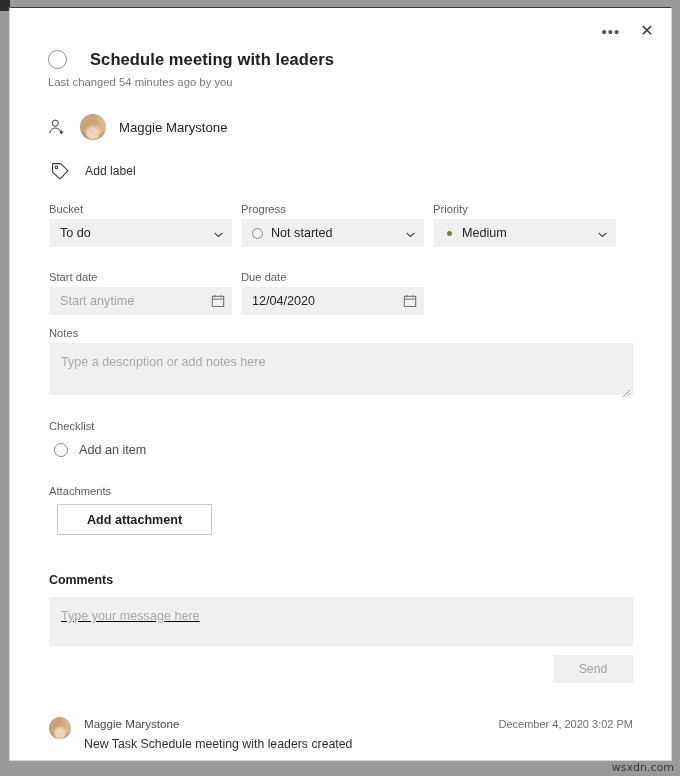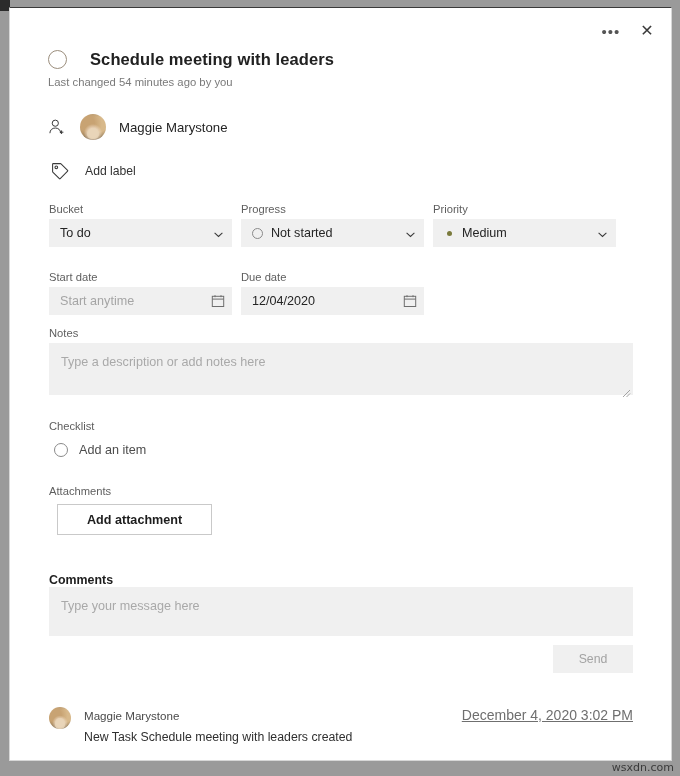--- a/index.html
+++ b/index.html
@@ -270,27 +270,28 @@
   }
 
   
   .comments-wrap { margin-top: 38px; }
   .comments-title {
     font-size: 12.4px;
     font-weight: bold;
     color: #1d1d1d;
   }
   .comment-box {
-    margin-top: 0;
+    margin-top: 10px;
     width: 100%;
     height: 49px;
     background: #f0f0f0;
     box-sizing: border-box;
     padding: 9px 12px;
     cursor: text;
+    text-decoration: underline;
   }
   .comment-placeholder { font-size: 12.6px; color: #a9a9a9; }
   .send-row {
     display: flex;
     justify-content: flex-end;
     margin-top: 9px;
   }
   .send-btn {
     width: 80px;
     height: 28px;
@@ -309,21 +310,21 @@
     display: flex;
     align-items: flex-start;
   }
   .activity-body { flex: 1; margin-left: 13px; }
   .activity-head {
     display: flex;
     justify-content: space-between;
     align-items: baseline;
   }
   .activity-author { font-size: 11.6px; color: #4a4a4a; }
-  .activity-time { font-size: 14px; color: #6f6f6f; text-decoration: underline; }
+  .activity-time { font-size: 11px; color: #6f6f6f; }
   .activity-text {
     font-size: 12.3px;
     color: #303030;
     margin-top: 7px;
   }
 
   .watermark {
     position: absolute;
     right: 6px;
     bottom: 2px;

